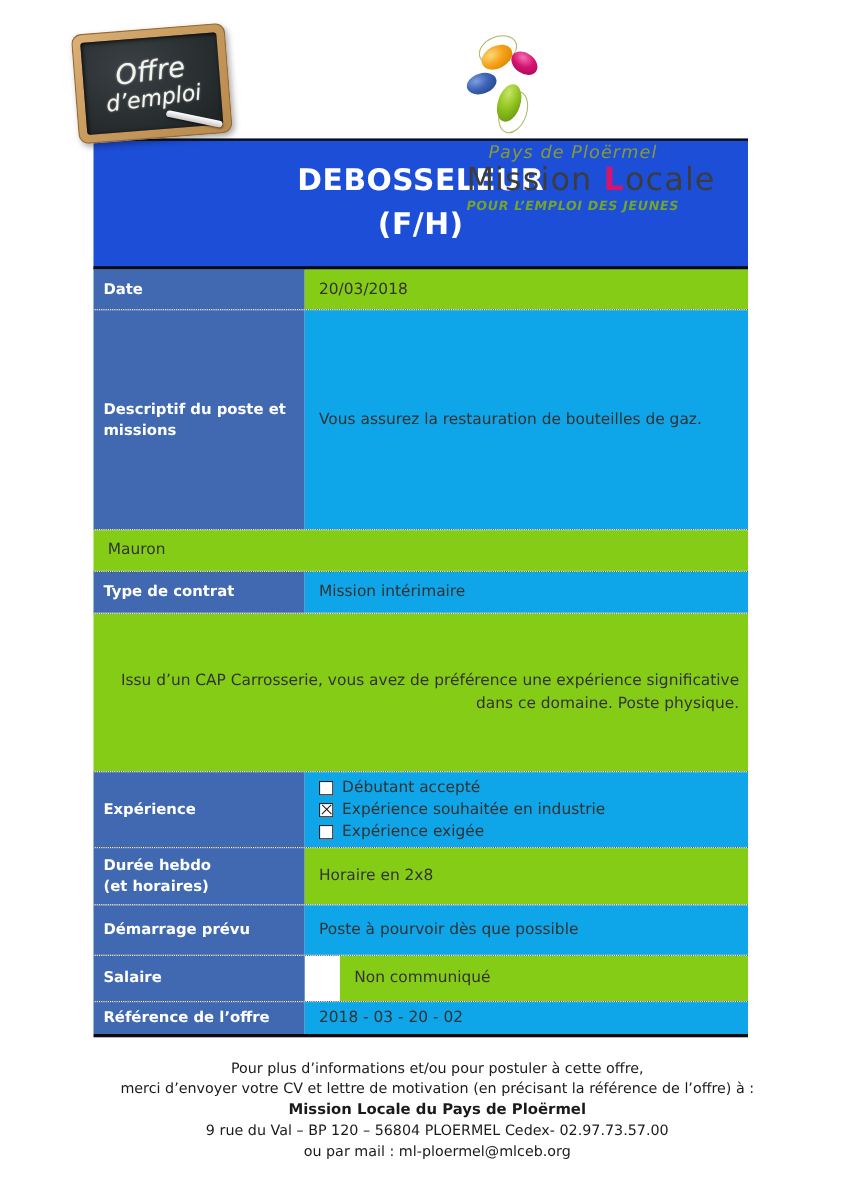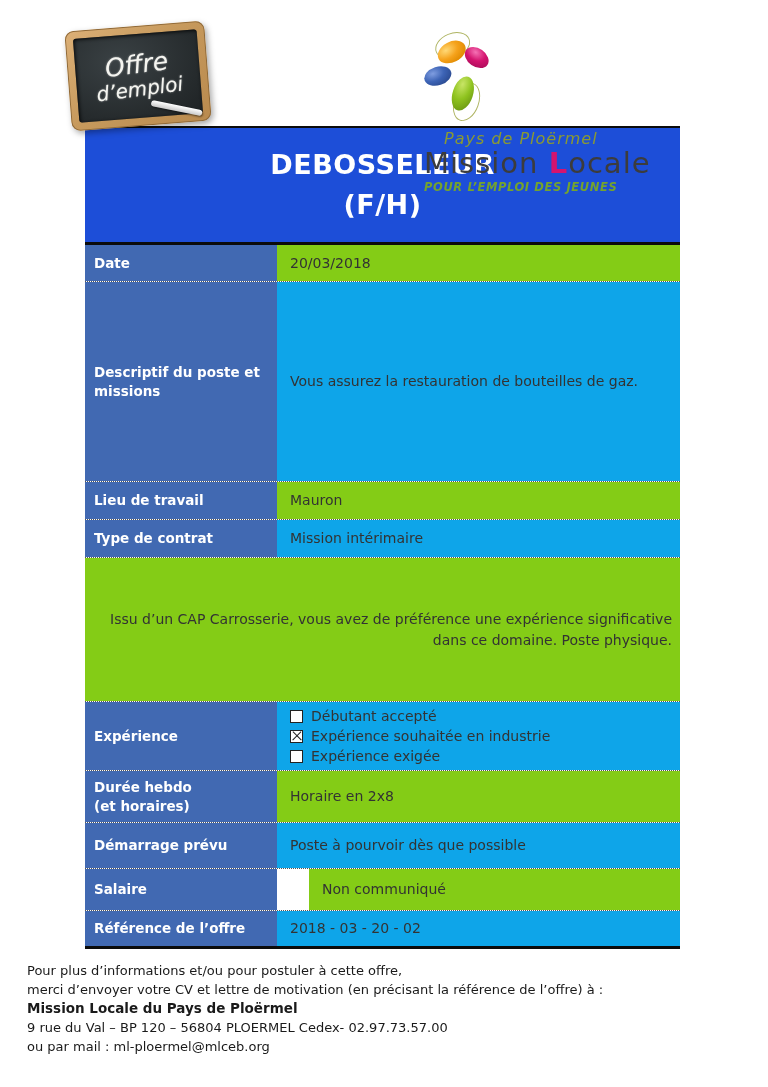--- a/index.html
+++ b/index.html
@@ -49,32 +49,32 @@
   .row:last-child{border-bottom:none;}
   .lab{width:192px;flex:none;background:#4169b2;color:#ffffff;font-weight:bold;
     font-size:13.5px;line-height:1.35;display:flex;align-items:center;
     padding:2px 6px 2px 9px;box-sizing:border-box;white-space:pre-line;}
   .val{flex:1;font-size:14px;color:#333333;display:flex;align-items:center;
     padding:2px 8px 2px 13px;box-sizing:border-box;background:#0ea5e9;line-height:1.5;}
   .shaded .val{background:#84cc16;text-align:right;}
   .h-date{height:36px;}  .h-desc{height:199px;} .h-lieu{height:37px;}
   .h-type{height:37px;}  .h-prof{height:143px;} .h-exp{height:68px;}
   .h-dur{height:51px;}   .h-dem{height:45px;}   .h-sal{height:41px;gap:32px;}
-  .h-ref{height:35px;}
+  .h-ref{height:29px;}
   .exp-list{display:flex;flex-direction:column;}
   .exp-item{display:flex;align-items:center;gap:8px;font-size:14px;color:#333;line-height:20px;}
   .cbx{width:13px;height:13px;border:1.6px solid #222;background:#fff;flex:none;
     position:relative;box-sizing:border-box;}
   .cbx.checked::before,.cbx.checked::after{content:"";position:absolute;left:50%;top:50%;
     width:12px;height:1.4px;background:#222;}
   .cbx.checked::before{transform:translate(-50%,-50%) rotate(45deg);}
   .cbx.checked::after{transform:translate(-50%,-50%) rotate(-45deg);}
 
   
-  .footer{margin-top:12px;font-size:13px;color:#1a1a1a;line-height:19px;padding-left:27px;}
+  .footer{margin-top:19px;text-align:center;font-size:13px;color:#1a1a1a;line-height:19px;padding-left:27px;}
   .footer .bold{font-weight:bold;font-size:13.5px;}
 </style>
 </head>
 <body>
 
 <div class="header">
 
   <div class="chalkboard">
     <div class="cb-frame"></div>
     <div class="cb-board"></div>
@@ -138,21 +138,20 @@
       <div class="val">20/03/2018</div>
     </div>
 
     <div class="row h-desc">
       <div class="lab">Descriptif du poste et
 missions</div>
       <div class="val">Vous assurez la restauration de bouteilles de gaz.</div>
     </div>
 
     <div class="row shaded h-lieu">
-      <div class="lab">Lieu de travail</div>
       <div class="val">Mauron</div>
     </div>
 
     <div class="row h-type">
       <div class="lab">Type de contrat</div>
       <div class="val">Mission intérimaire</div>
     </div>
 
     <div class="row shaded h-prof">
       <div class="val">Issu d’un CAP Carrosserie, vous avez de préférence une expérience significative dans ce domaine. Poste physique.</div>

